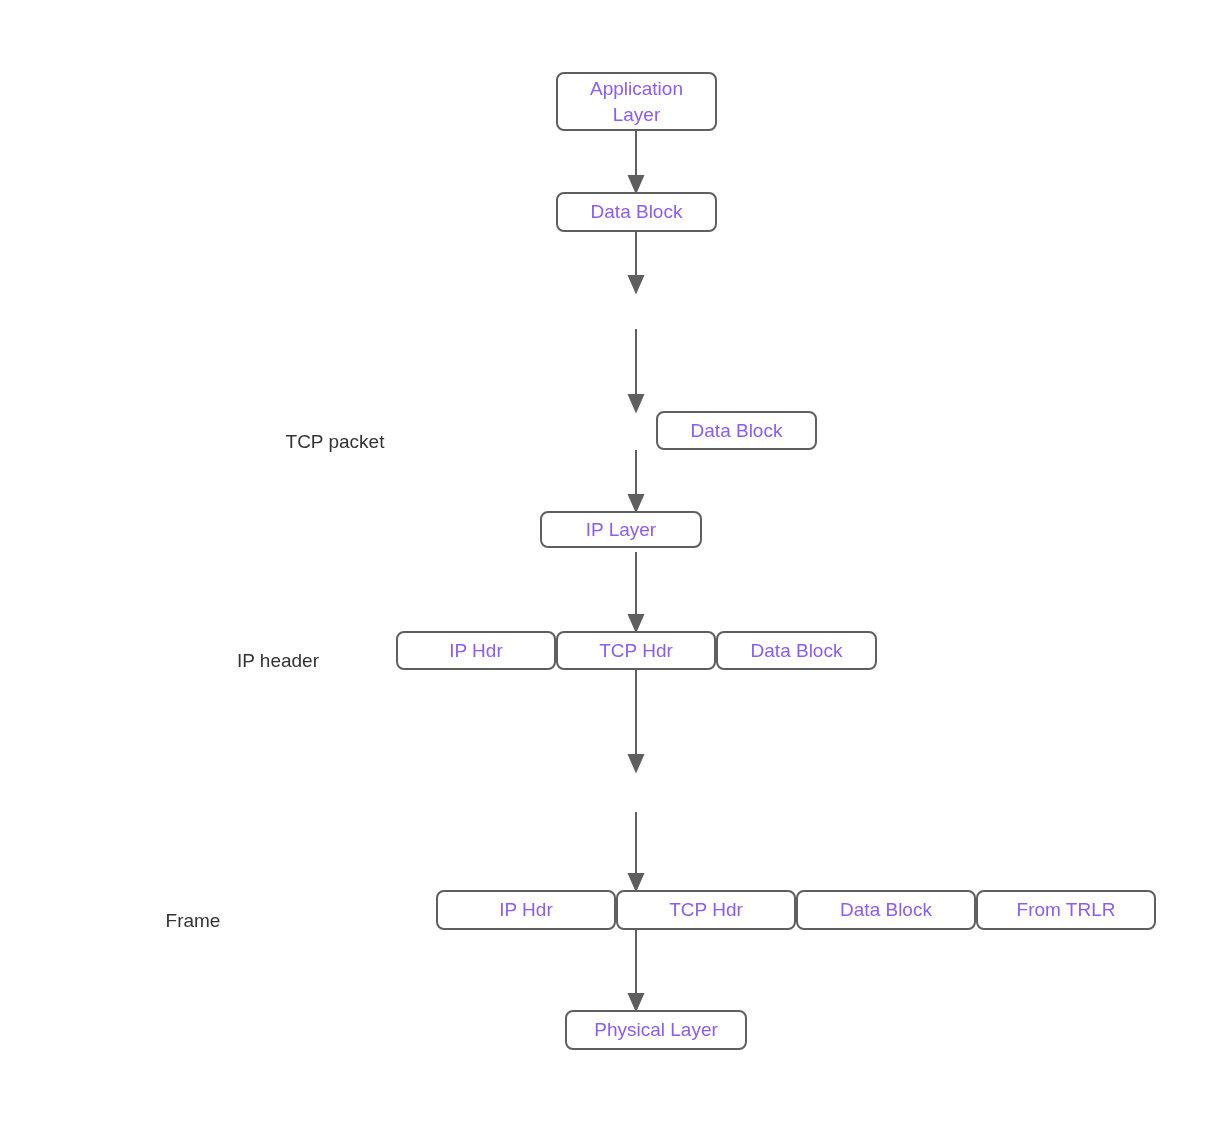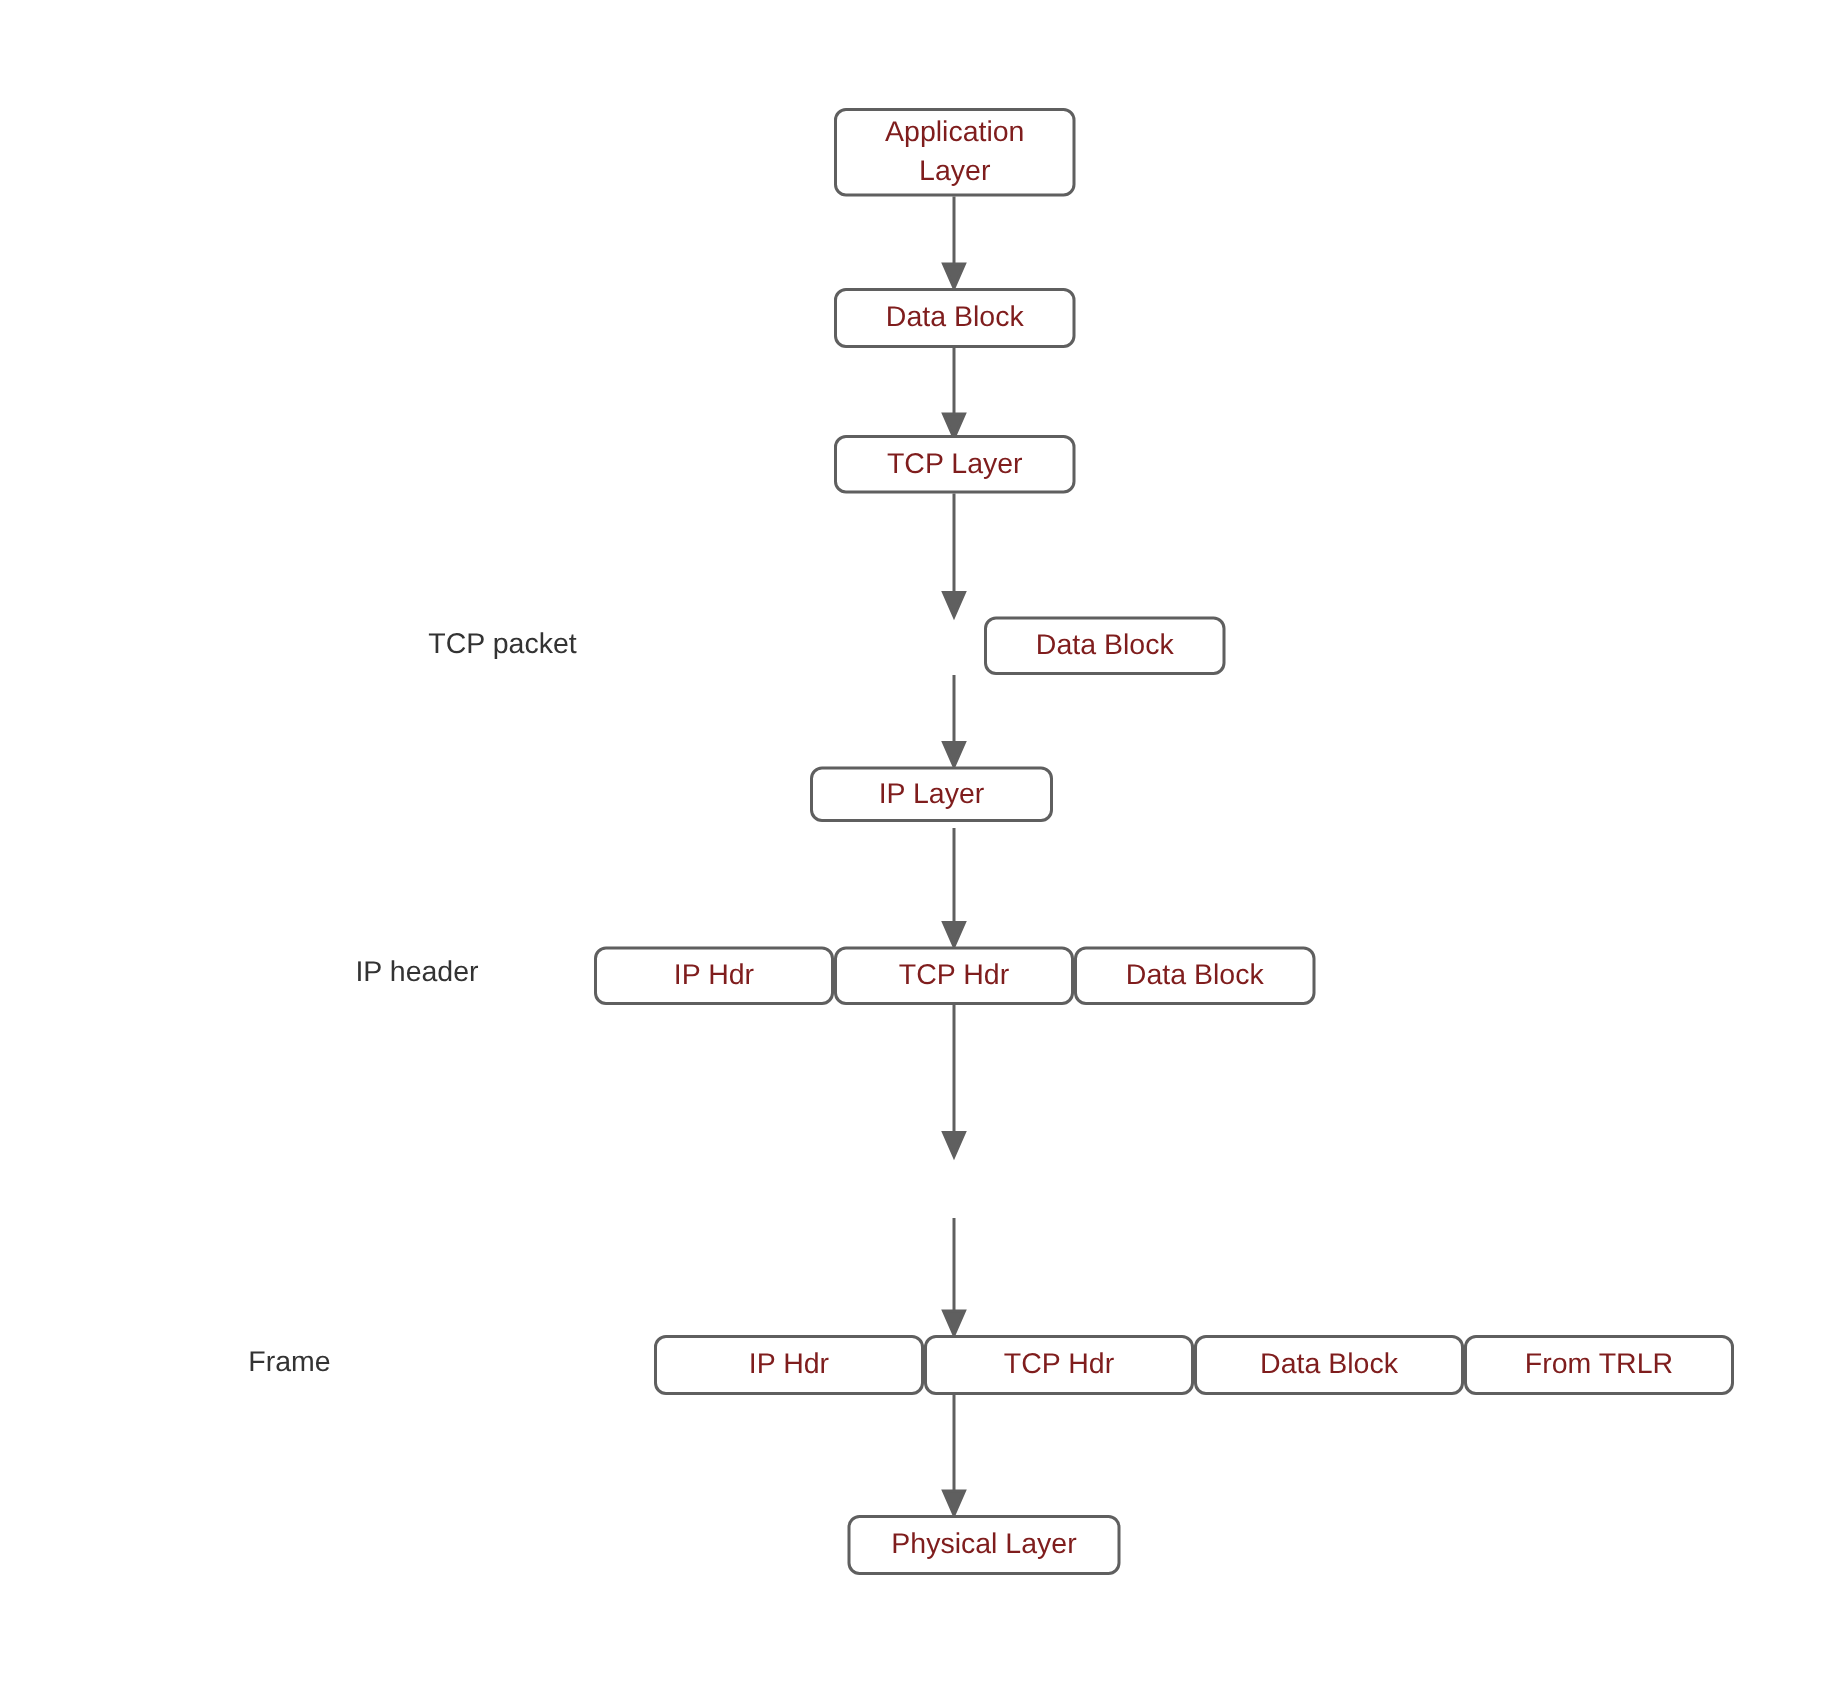--- a/index.html
+++ b/index.html
@@ -24,36 +24,37 @@
   .node {
     position: absolute;
     box-sizing: border-box;
     border: 2px solid #5f5f5f;
     border-radius: 8px;
     background: #ffffff;
     display: flex;
     align-items: center;
     justify-content: center;
     text-align: center;
-    color: #7f1d1d;
+    color: #8b5cf6;
     font-size: 19px;
     line-height: 26px;
     z-index: 2;
   }
   .node .wrap2 {
     display: inline-block;
     max-width: 125px;
   }
   .row-label {
     position: absolute;
     color: #333333;
     font-size: 19px;
     line-height: 22px;
     text-align: center;
     z-index: 1;
+    margin-top: 12px;
   }
 </style>
 </head>
 <body>
 
 <div class="canvas">
 
   <svg class="arrows" width="1232" height="1122">
     <g stroke="#5f5f5f" stroke-width="2" fill="#5f5f5f">
 
@@ -84,23 +85,20 @@
   </svg>
 
   <div class="node" style="left:556px;top:72px;width:161px;height:59px">
     <span class="wrap2">Application Layer</span>
   </div>
 
   <div class="node" style="left:556px;top:192px;width:161px;height:40px">
     <span>Data Block</span>
   </div>
 
-  <div class="node" style="left:556px;top:290px;width:161px;height:39px">
-    <span>TCP Layer</span>
-  </div>
 
   <div class="row-label" style="left:260px;top:419px;width:150px">TCP packet</div>
   <div class="node" style="left:656px;top:411px;width:161px;height:39px">
     <span>Data Block</span>
   </div>
 
   <div class="node" style="left:540px;top:511px;width:162px;height:37px">
     <span>IP Layer</span>
   </div>
 

